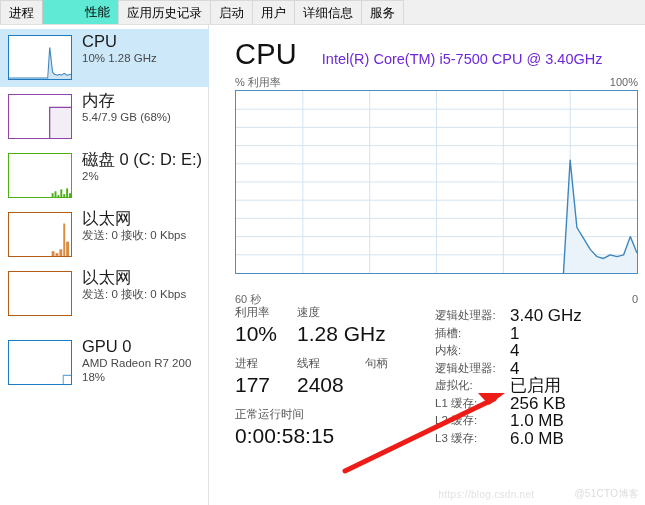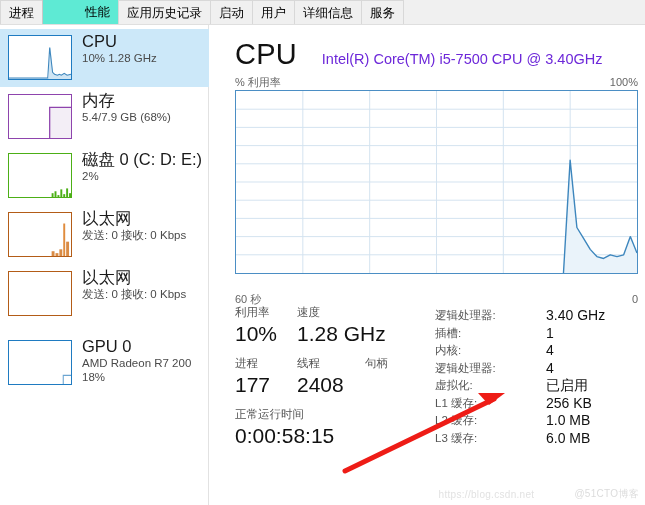--- a/index.html
+++ b/index.html
@@ -104,21 +104,21 @@
   .srow{display:flex;}
   .scell{}
   .slabel{font-size:11.5px;color:#555;line-height:15px;white-space:nowrap;}
   .sval{font-size:21px;color:#111;line-height:27px;white-space:nowrap;}
   .blk{margin-bottom:9px;}
   .spec{
     position:absolute;left:225px;top:282px;width:205px;
   }
   .spec-row{display:flex;line-height:17.5px;height:17.5px;}
   .spec-k{font-size:11.5px;color:#555;width:75px;white-space:nowrap;}
-  .spec-v{font-size:14px;color:#111;white-space:nowrap;margin-left:36px;}
+  .spec-v{font-size:17px;color:#111;white-space:nowrap;}
   
   .arrow{position:absolute;left:0;top:0;width:645px;height:505px;pointer-events:none;}
   
   .wm{
     position:absolute;bottom:4px;right:6px;
     display:flex;align-items:center;
     font-size:10px;color:#e2e2e2;
     letter-spacing:.3px;white-space:nowrap;gap:44px;
   }
   .wm2{color:#dcdcdc;font-weight:normal;margin-left:-4px;}

